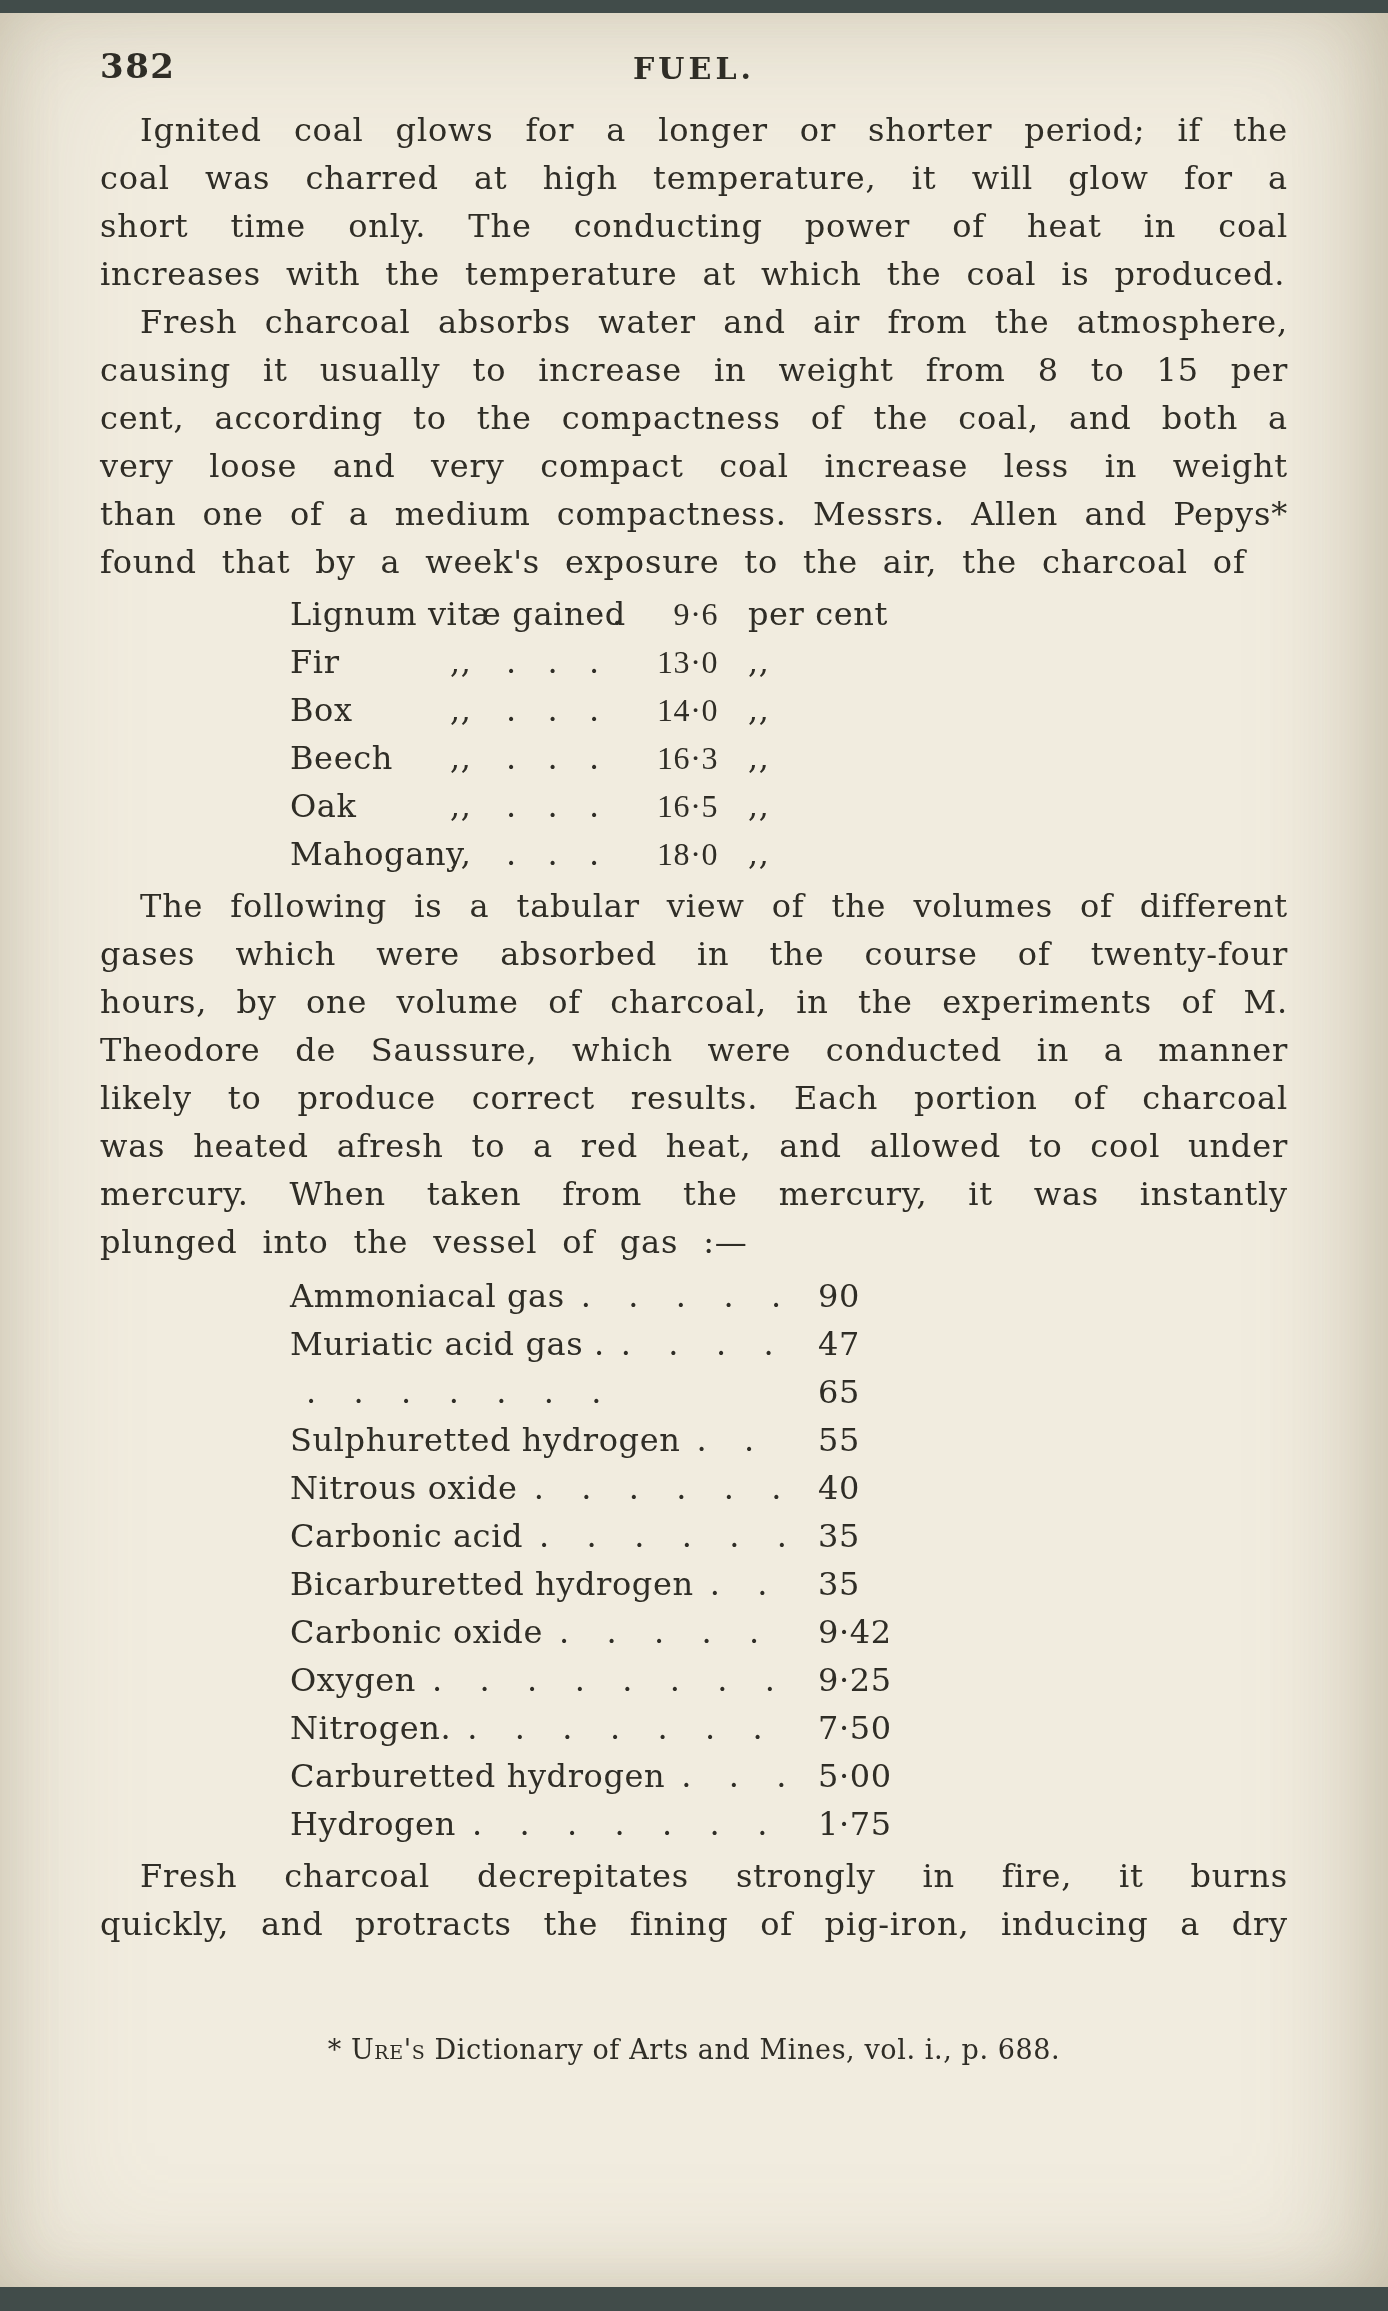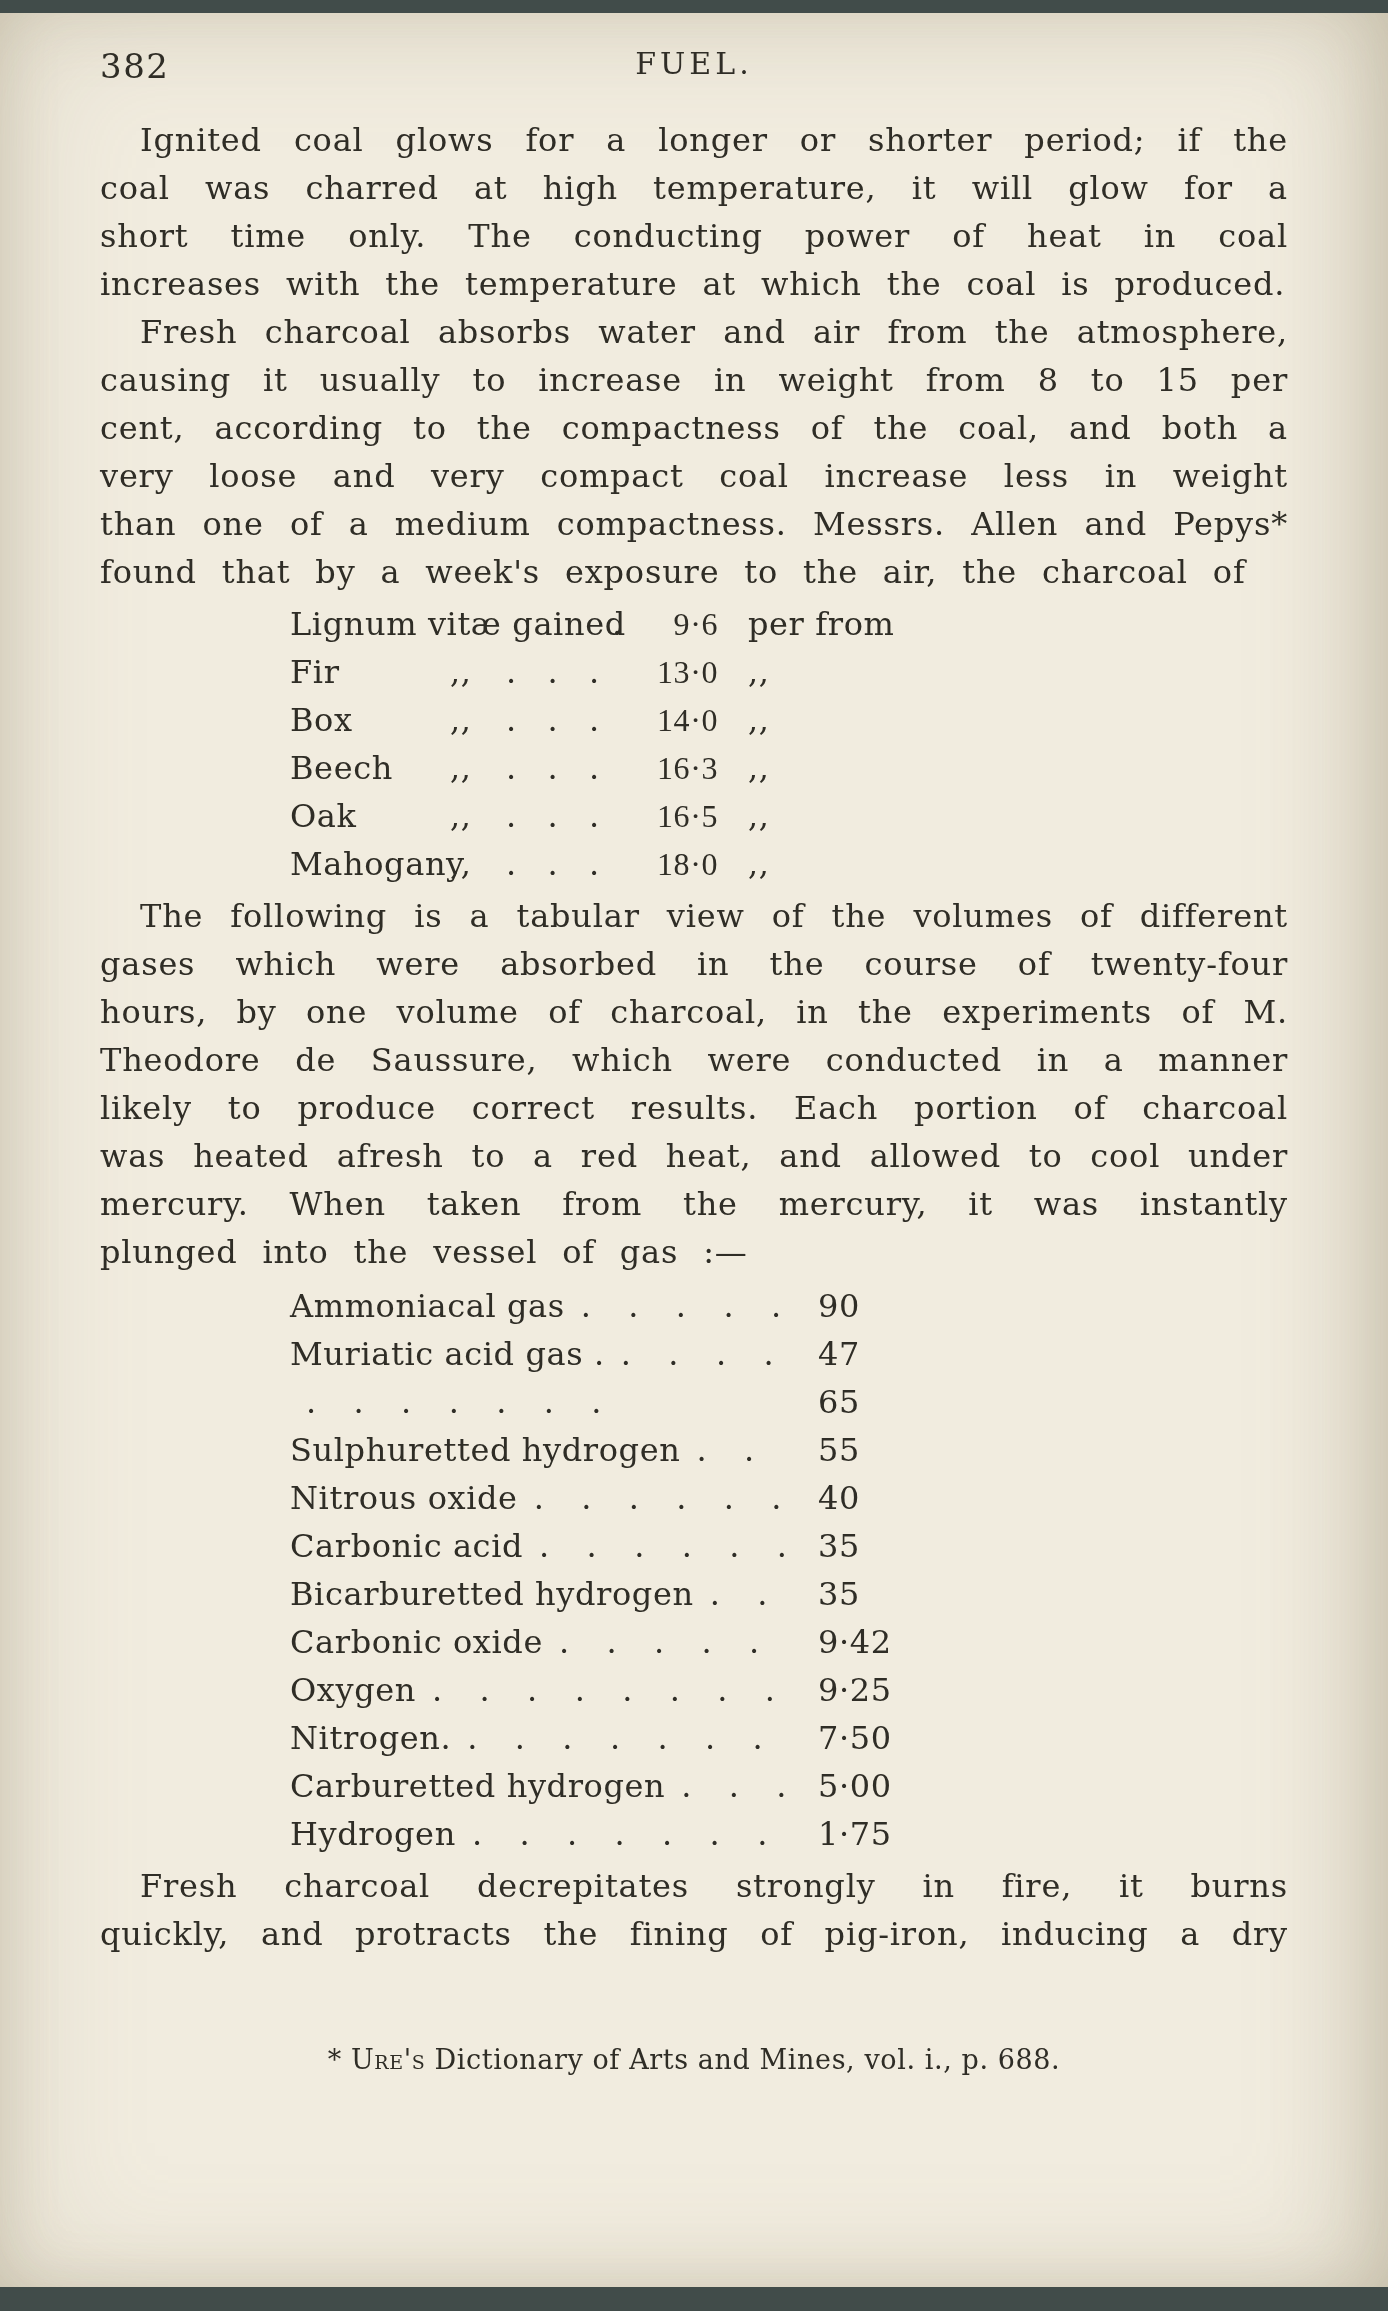--- a/index.html
+++ b/index.html
@@ -23,21 +23,21 @@
     box-shadow: inset 0 0 140px rgba(150,140,110,0.28),
                 inset -28px 0 90px rgba(150,140,110,0.20),
                 inset 0 -20px 60px rgba(150,140,110,0.18);
   }
   .band { position: absolute; left: 0; right: 0; background: var(--edge, #414c4a); z-index: 2; }
   .band.top { top: 0; height: 13px; }
   .band.bottom { bottom: 0; height: 24px; }
 
   .content { position: relative; padding: 46px 100px 0 100px; z-index: 1; }
 
-  .running-head { display: flex; align-items: flex-start; margin-bottom: 30px; }
+  .running-head { display: flex; align-items: flex-end; margin-bottom: 20px; font-weight: bold; }
   .page-num { flex: none; width: 220px; font-size: 34px; letter-spacing: 1.5px; }
   .running-title { flex: 1; text-align: center; font-size: 30px; letter-spacing: 4px; }
   .head-spacer { flex: none; width: 220px; }
 
   .body-text {
     font-size: 32px;
     line-height: 48px;
     text-align: justify;
     text-indent: 40px;
     letter-spacing: 0.8px;
@@ -84,21 +84,21 @@
     <p class="body-text">Ignited coal glows for a longer or shorter period; if the coal was charred at high temperature, it will glow for a short time only. The conducting power of heat in coal increases with the temperature at which the coal is produced.</p>
     <p class="body-text">Fresh charcoal absorbs water and air from the atmosphere, causing it usually to increase in weight from 8 to 15 per cent, according to the compactness of the coal, and both a very loose and very compact coal increase less in weight than one of a medium compactness. Messrs. Allen and Pepys* found that by a week's exposure to the air, the charcoal of</p>
 
     <div class="wood-table">
 
     <div class="wood-row">
         <span class="w-name">Lignum vitæ gained</span>
         <span class="w-ditto"></span>
         <span class="w-dots">. .</span>
         <span class="w-value">9·6</span>
-        <span class="w-unit">per from</span>
+        <span class="w-unit">per cent</span>
       </div>
         <div class="wood-row">
         <span class="w-name">Fir</span>
         <span class="w-ditto">,,</span>
         <span class="w-dots">. . .</span>
         <span class="w-value">13·0</span>
         <span class="w-unit">,,</span>
       </div>
         <div class="wood-row">
         <span class="w-name">Box</span>

